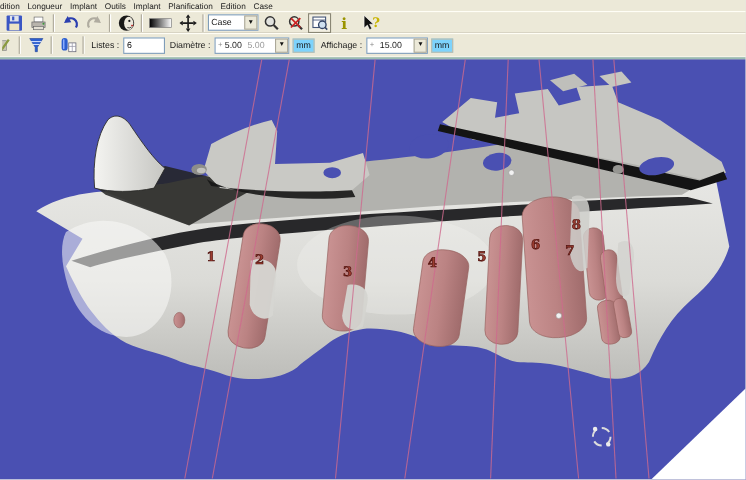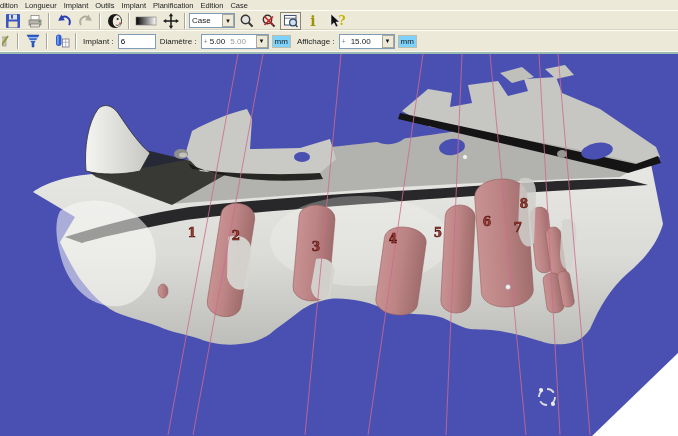--- a/index.html
+++ b/index.html
@@ -202,21 +202,21 @@
     <div class="tb-btn">
       <svg width="16" height="16" viewBox="0 0 16 16">
         <rect x="2" y="1.5" width="5.5" height="11.5" rx="2.7" fill="#2d5fd0"></rect>
         <rect x="3.3" y="2.6" width="1.3" height="9" rx="0.6" fill="#8fb0ff"></rect>
         <rect x="8.5" y="6" width="6.5" height="8" fill="#fff" stroke="#667" stroke-width="0.7"></rect>
         <line x1="8.5" y1="9.2" x2="15" y2="9.2" stroke="#99a" stroke-width="0.7"></line>
         <line x1="11.7" y1="6" x2="11.7" y2="14" stroke="#99a" stroke-width="0.7"></line>
       </svg>
     </div>
     <div class="tb-sep"></div>
-    <span class="tb-label">Implant :</span>
+    <span class="tb-label">Listes :</span>
     <input class="tb-input" readonly="" value="6" style="">
     <span class="tb-label">Diamètre :</span>
     <div class="combo" style="width:68px">
       <span class="pre">+</span>
       <span class="val">5.00</span>
       <span class="ghost">5.00</span>
       <span class="drop">▼</span>
     </div>
     <span class="unit-box">mm</span>
     <span class="tb-label">Affichage :</span>

